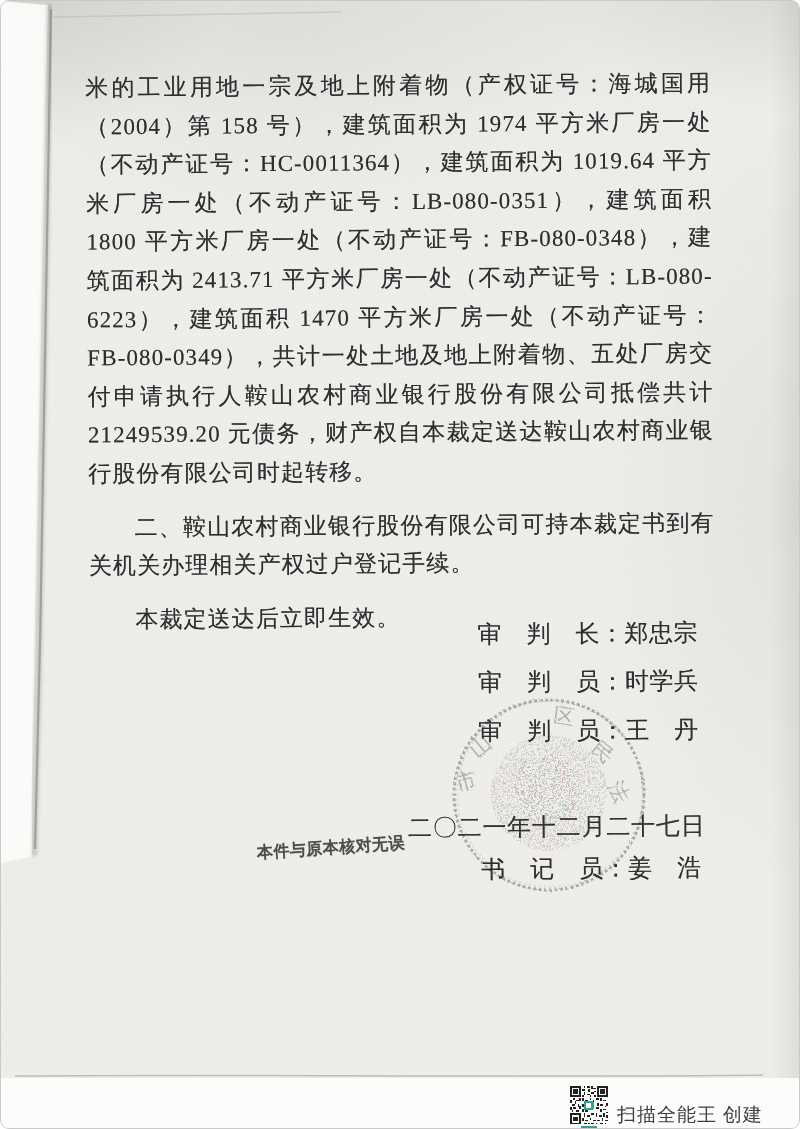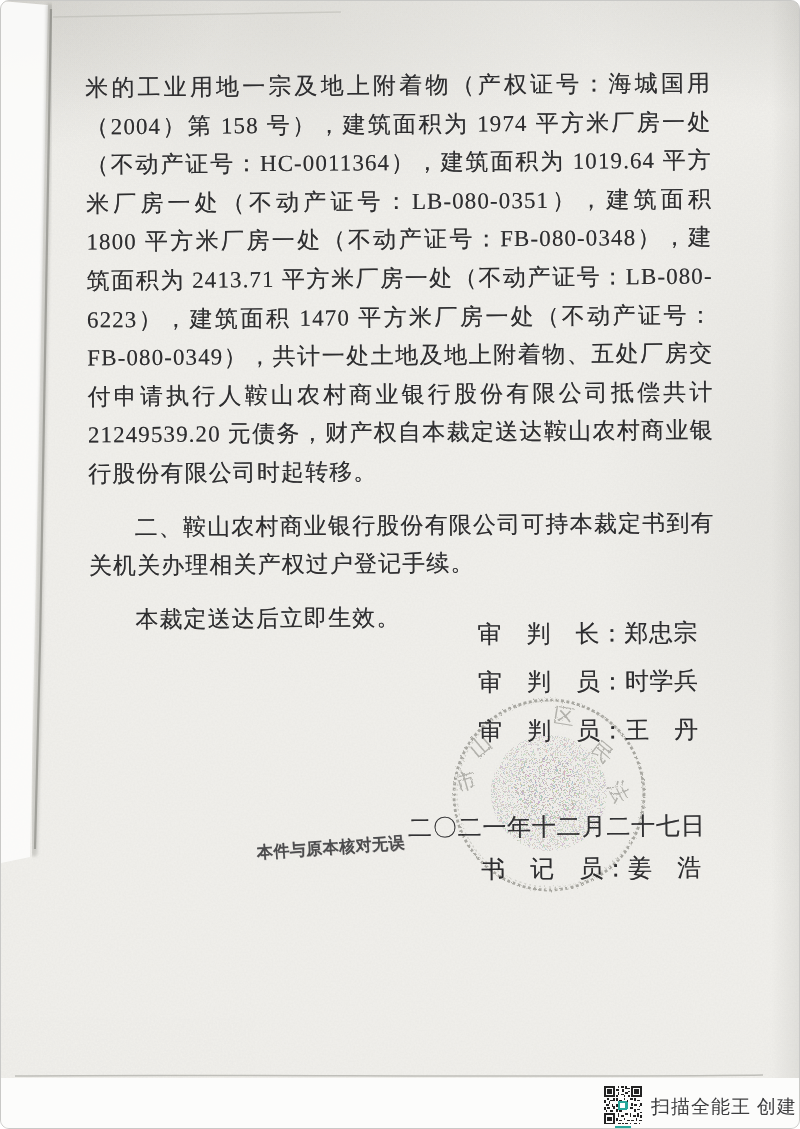--- a/index.html
+++ b/index.html
@@ -63,22 +63,22 @@
     color:rgba(62,62,64,.88);
     transform:rotate(-3.5deg) scaleX(.97);transform-origin:left top;
     white-space:nowrap;
     text-shadow:.4px .4px 0 rgba(62,62,64,.35);
   }
   .seal{
     position:absolute;left:447px;top:692px;width:204px;height:206px;
     z-index:6;mix-blend-mode:multiply;opacity:.85;
   }
   .watermark{
-    position:absolute;left:603px;top:1085px;z-index:7;
-    display:flex;align-items:center;gap:9px;
+    position:absolute;left:569px;top:1085px;z-index:7;
+    display:flex;align-items:flex-end;gap:9px;
   }
   .watermark-label{
     font-size:19px;color:#3e3e40;letter-spacing:1px;white-space:nowrap;
     font-family:"Liberation Serif","DejaVu Serif",serif;
   }
 </style>
 </head>
 <body>
 
 <div class="page">

